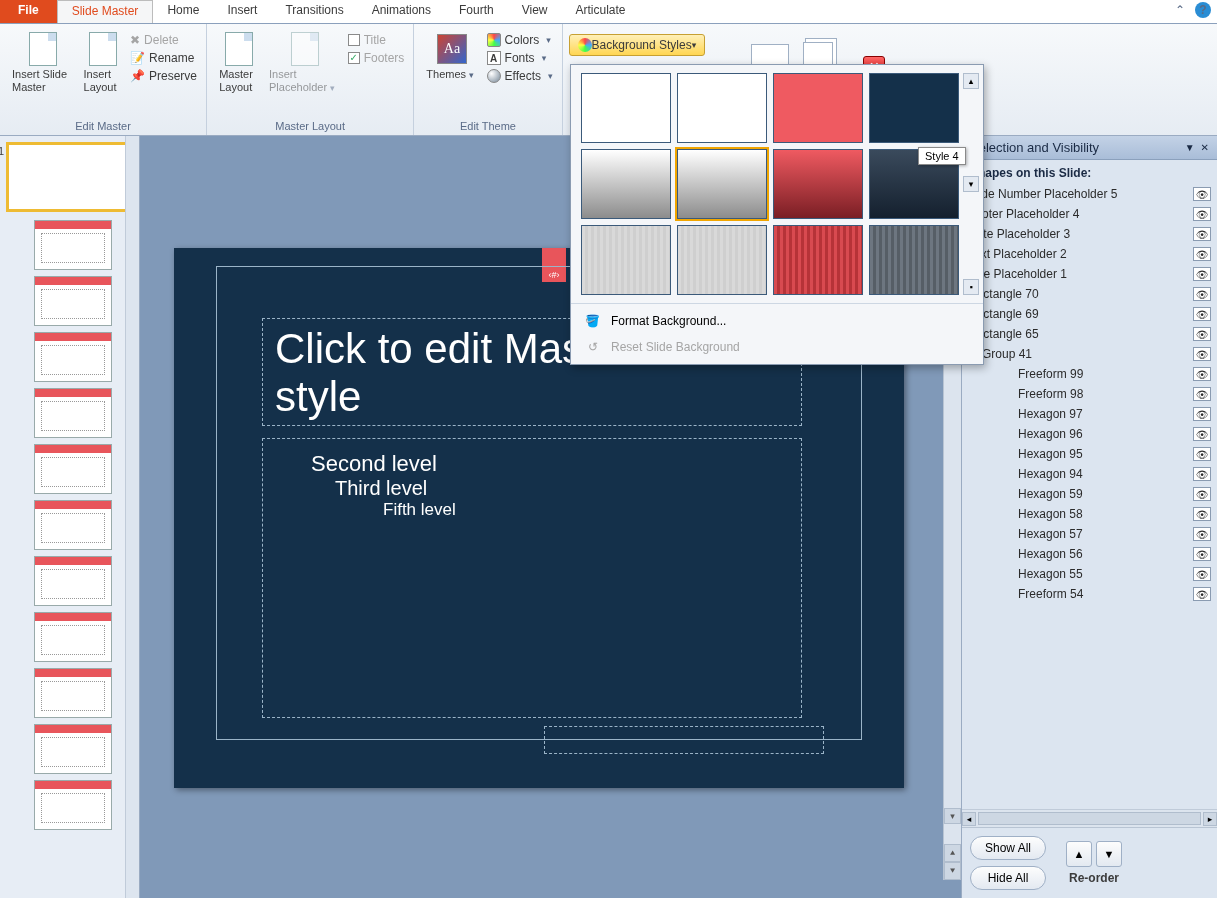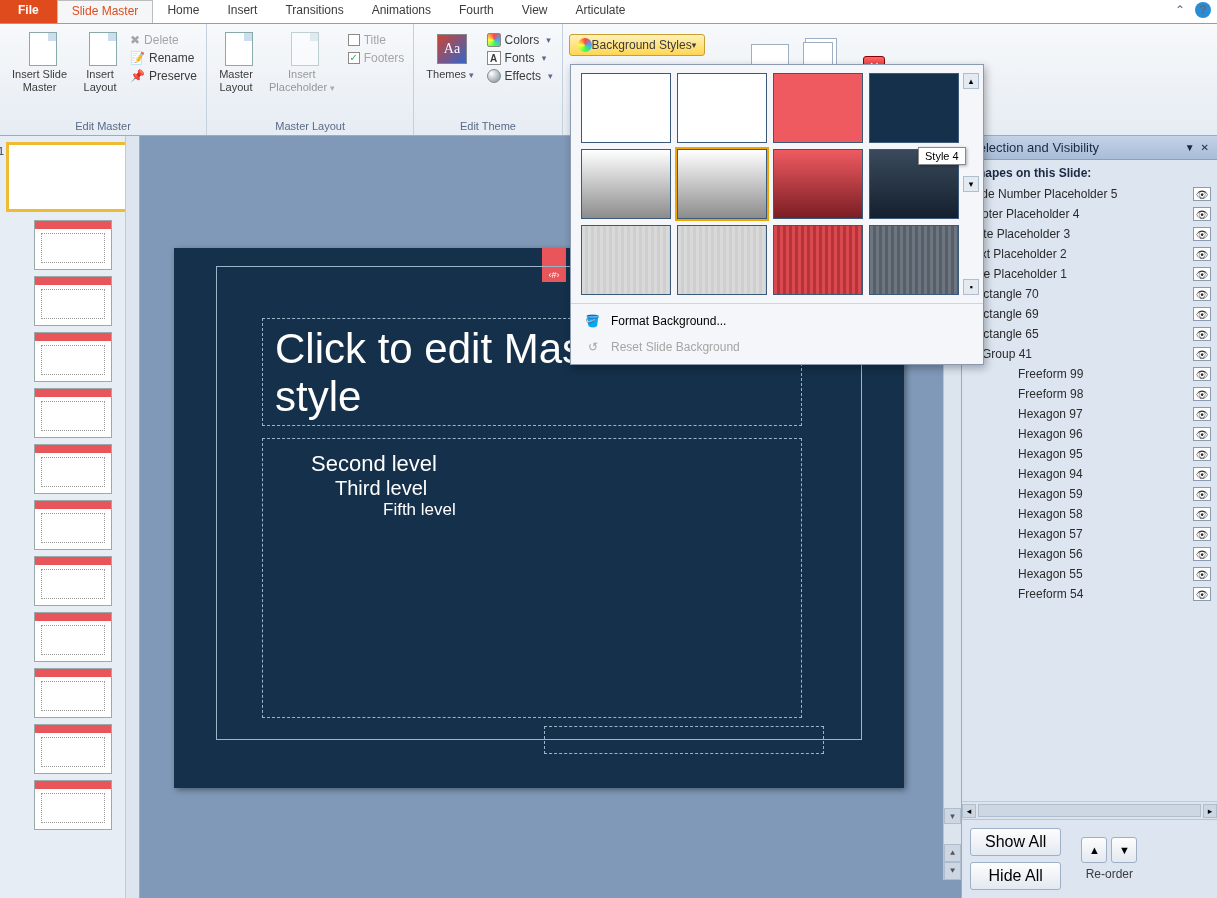--- a/index.html
+++ b/index.html
@@ -14,21 +14,21 @@
 .titlebar-icons span { font-size:12px; color:#5a6b87; cursor:pointer;}
 .help-icon { width:16px; height:16px; border-radius:50%; background:#2a8dd4; color:#fff; display:flex; align-items:center; justify-content:center; font-size:11px; font-weight:bold;}
 
 
 .ribbon { display: flex; height: 112px; background: linear-gradient(#f7f9fb, #e6ecf3); border-bottom: 1px solid #9aabc2; }
 .ribbon-group { border-right: 1px solid #c5d0de; padding: 4px 6px 0; display:flex; flex-direction:column; justify-content:space-between; }
 .group-label { text-align:center; font-size:11px; color:#5a6b87; padding:2px 0 3px; }
 .group-body { flex:1; display:flex; gap:4px; align-items:flex-start; }
 .big-btn { display:flex; flex-direction:column; align-items:center; justify-content:flex-start; padding:4px 6px; cursor:pointer; border-radius:3px; }
 .big-btn .ic { width:34px; height:34px; display:flex; align-items:center; justify-content:flex-end; margin-bottom:2px; }
-.big-btn .lbl { font-size:11px; color:#3b3b3b; text-align:center; line-height:13px; }
+.big-btn .lbl { font-size:11px; color:#3b3b3b; text-align:left; line-height:13px; }
 .small-row { display:flex; align-items:center; gap:4px; cursor:pointer; padding:1px 3px; font-size:12px; color:#3b3b3b; }
 .small-row.disabled { color:#a5a5a5; }
 .small-stack { display:flex; flex-direction:column; gap:2px; padding-top:4px; }
 .chk { width:12px; height:12px; border:1px solid #8a8a8a; background:#fff; display:inline-block; }
 .chk.on::after { content:"✓"; font-size:10px; line-height:10px; color:#3a6; display:block; text-align:center; }
 .dd-arrow::after { content:"▾"; font-size:9px; margin-left:3px; color:#5a6b87;}
 
 .bg-styles-btn { background:linear-gradient(#fff0b8,#ffd653); border:1px solid #c7a032; border-radius:3px; padding:3px 8px; font-size:12px; color:#3b3b3b; display:flex; align-items:center; cursor:pointer; height:22px;}
 .bg-styles-btn .ico { width:14px; height:14px; border-radius:50%; background: conic-gradient(#f44,#4af,#4f4,#ff4,#f44); display:inline-block;}
 
@@ -68,24 +68,24 @@
 .selpane-head .ctrl{display:flex; gap:6px;}
 .selpane-head .ctrl span{font-size:10px; cursor:pointer; color:#1a2a44;}
 .selpane-sub{ font-size:12px; font-weight:bold; color:#1a2a44; padding:6px 8px 4px;}
 .shape-list{ flex:1; overflow-x:auto; overflow-y:hidden; font-size:12px; color:#2b2b2b; padding:0 4px 0 4px;}
 .shape-row{ display:flex; align-items:center; justify-content:space-between; padding:3px 2px; white-space:nowrap;}
 .shape-row .nm{flex:1;}
 .shape-row .eye{ width:18px; height:14px; border:1px solid #8a9bb1; background:#fff; display:flex; align-items:center; justify-content:center; font-size:10px; cursor:pointer; margin-left:4px;}
 .shape-row.indent2{ padding-left:52px;}
 .shape-row .tw{ width:12px; display:inline-block; font-size:10px; text-align:center; cursor:pointer; margin-right:2px;}
 .selpane-bottom{ border-top:1px solid #b8c4d3; padding:8px; display:flex; align-items:center; gap:8px;}
-.sp-btn{ background:linear-gradient(#fdfdfd,#e3e9f1); border:1px solid #9fb0c6; border-radius:3px; padding:4px 14px; font-size:16px; cursor:pointer;}
+.sp-btn{ background:linear-gradient(#fdfdfd,#e3e9f1); border:1px solid #9fb0c6; border-radius:12px; padding:4px 14px; font-size:12px; cursor:pointer;}
 .reorder-btns{display:flex; gap:4px;}
 .arrow-btn{ width:26px; height:26px; background:linear-gradient(#fdfdfd,#e3e9f1); border:1px solid #9fb0c6; border-radius:3px; display:flex; align-items:center; justify-content:center; font-size:11px; cursor:pointer;}
-.reorder-lbl{font-size:12px; color:#3b3b3b;}
+.reorder-lbl{font-size:12px; color:#3b3b3b;font-weight:bold;}
 
 
 .bg-popup{ position:absolute; top:64px; left:570px; width:414px; background:#f4f6f9; border:1px solid #8a9bb1; box-shadow:2px 3px 8px rgba(0,0,0,.3); z-index:50;}
 .bg-grid{ display:grid; grid-template-columns:repeat(4,1fr); gap:6px; padding:8px 24px 8px 10px; position:relative;}
 .bg-swatch{ height:70px; border:1px solid #3b5a7a; cursor:pointer; position:relative;}
 .bg-swatch.sel{ outline:2px solid #f0a500; outline-offset:0;}
 .bg-scroll{ position:absolute; right:4px; top:8px; bottom:8px; width:16px; display:flex; flex-direction:column; justify-content:space-between;}
 .bg-scroll div{ height:16px; border:1px solid #b0bdcd; background:#e4eaf2; font-size:9px; display:flex; align-items:center; justify-content:center; cursor:pointer;}
 .bg-popup-menu{ border-top:1px solid #cdd7e3; padding:4px 0;}
 .bg-menu-item{ display:flex; align-items:center; gap:10px; padding:5px 14px; font-size:12px; cursor:pointer;}

